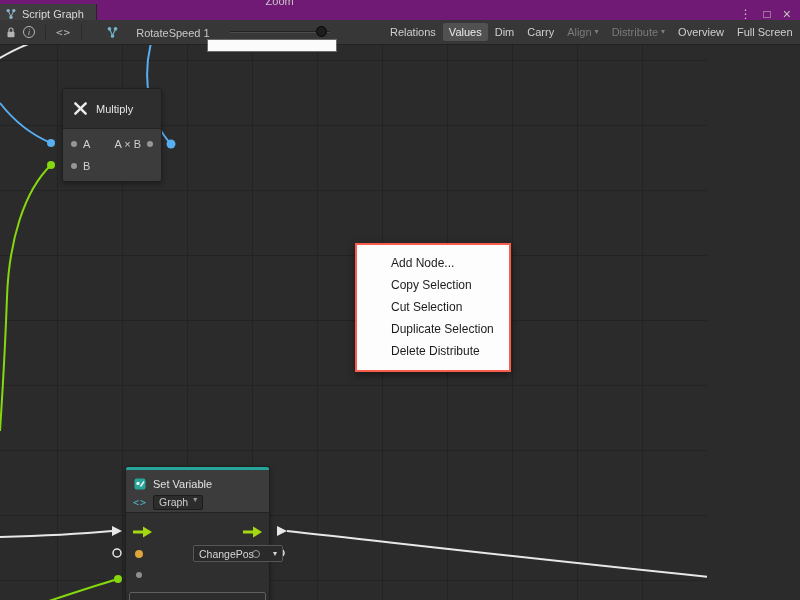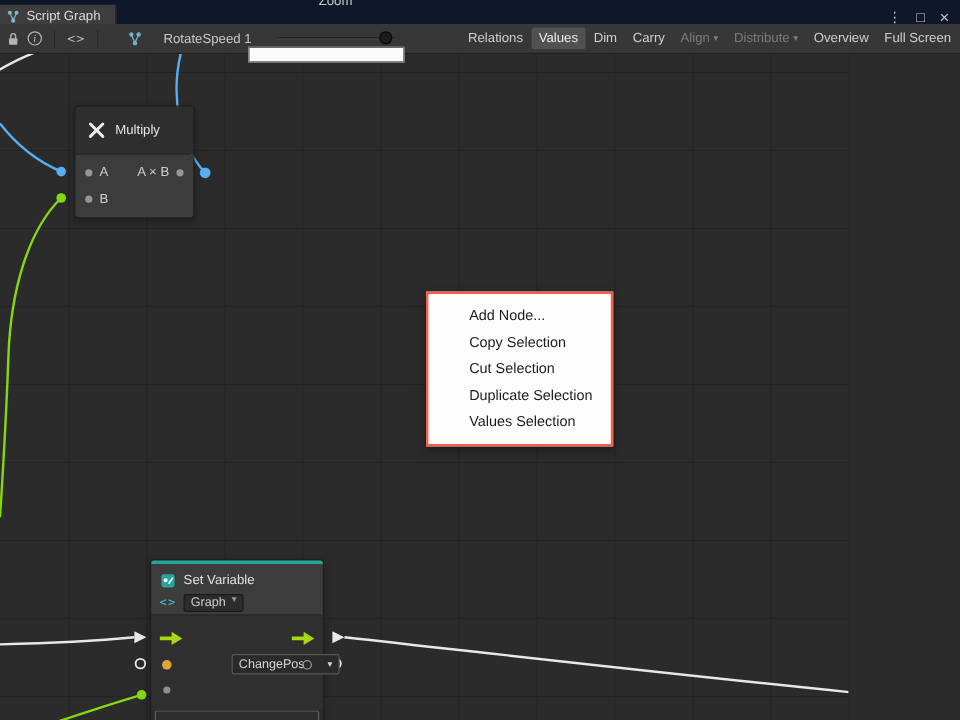--- a/index.html
+++ b/index.html
@@ -6,21 +6,21 @@
   html,body { width:800px; height:600px; overflow:hidden; }
   body {
     font-family:"Liberation Sans", sans-serif;
     background:#2b2b2b; color:#cfcfcf; position:relative;
     -webkit-font-smoothing:antialiased;
   }
 
   
   .titlebar {
     position:absolute; top:0; left:0; width:800px; height:28px;
-    background:#0f172a; border-bottom:1px solid #1e1e1e;
+    background:#701a75; border-bottom:1px solid #1e1e1e;
     display:flex; align-items:center;
   }
   .tab {
     height:20px; display:flex; align-items:center; gap:5px;
     padding:0 12px 0 5px; background:#3e3e3e; color:#dadada;
     font-size:11px; border-right:1px solid #242424;
   }
   .tb-sp { flex:1; }
   .win-controls { display:flex; align-items:center; gap:12px; padding-right:9px; color:#c4c4c4; font-size:12px; }
   .win-controls span { cursor:default; line-height:1; }
@@ -305,14 +305,14 @@
 
 </div>
 
 <div class="float-field"></div>
 
 <div class="ctx-menu">
   <div class="ctx-item">Add Node...</div>
   <div class="ctx-item">Copy Selection</div>
   <div class="ctx-item">Cut Selection</div>
   <div class="ctx-item">Duplicate Selection</div>
-  <div class="ctx-item">Values Selection</div>
+  <div class="ctx-item">Delete Distribute</div>
 </div>
 
 </body></html>

